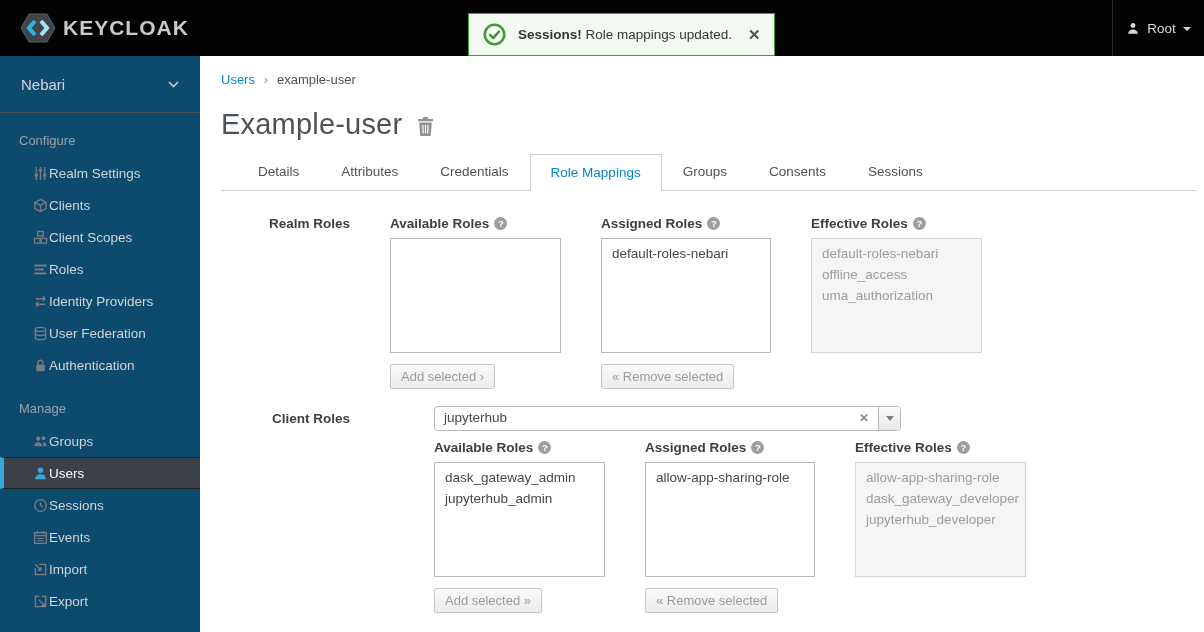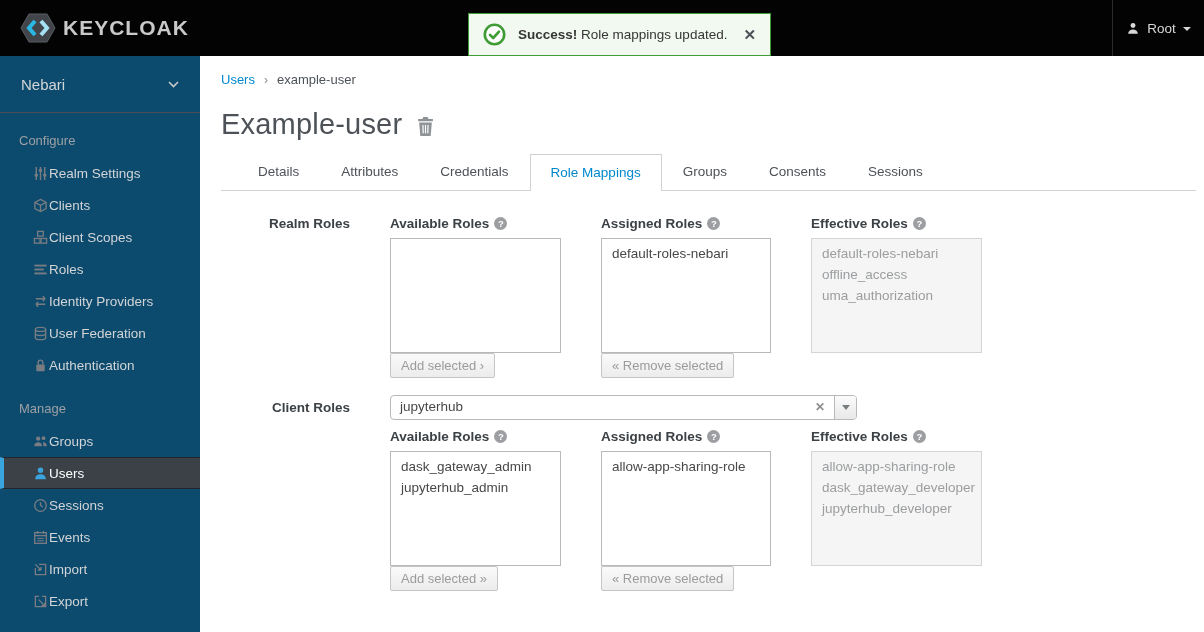--- a/index.html
+++ b/index.html
@@ -106,26 +106,26 @@
     justify-content: center; flex: none; line-height: 1;
   }
   .listbox {
     height: 115px; border: 1px solid #b9b9b9; background: #fff; padding: 4px 0;
     overflow: hidden; cursor: pointer;
   }
   .listbox .opt { font-size: 13.5px; color: #484848; padding: 1px 10px; line-height: 19px; white-space: nowrap; }
   .listbox.disabled { background: #f5f5f5; border-color: #d4d4d4; cursor: default; }
   .listbox.disabled .opt { color: #9b9d9f; }
   .action-btn {
-    margin-top: 0; height: 25px; padding: 0 10px; font-size: 13px; color: #9b9b9b;
+    margin-top: 11px; height: 25px; padding: 0 10px; font-size: 13px; color: #9b9b9b;
     background: linear-gradient(#fafafa, #ececec); border: 1px solid #c5c5c5;
     border-radius: 2px; cursor: pointer; font-family: inherit; display: inline-block; line-height: 23px;
   }
 
-  .client-row { margin-top: 17px; }
+  .client-row { margin-top: 17px; gap: 44px; }
   .client-area { display: flex; flex-direction: column; }
   .client-select {
     width: 467px; height: 25px; border: 1px solid #b9b9b9; border-radius: 4px;
     display: flex; background: #fff; margin-bottom: 8px; overflow: hidden; cursor: pointer;
   }
   .select-value { flex: 1; padding: 3px 9px; font-size: 13.5px; color: #484848; }
   .select-clear {
     width: 28px; color: #8b8d8f; font-size: 12px; font-weight: bold; text-align: center;
     line-height: 23px; cursor: pointer;
   }
@@ -160,21 +160,21 @@
     <span class="caret-down"></span>
   </div>
 </div>
 
 <div class="alert">
   <svg width="23" height="23" viewBox="0 0 23 23">
     <circle cx="11.5" cy="11.5" r="9.7" fill="#ffffff" stroke="#3f9c35" stroke-width="2.6"></circle>
     <path d="M7 11.8 L10.2 15 L16 8.7" fill="none" stroke="#3f9c35" stroke-width="2.6" stroke-linecap="round" stroke-linejoin="round"></path>
   </svg>
   <span class="alert-text">
-    <b>Success!</b>
+    <b>Sessions!</b>
     <span>Role mappings updated.</span>
   </span>
   <span class="alert-close">✕</span>
 </div>
 
 <div class="sidebar">
   <div class="realm-row">
     <span>Nebari</span>
     <svg width="11" height="7" viewBox="0 0 11 7">
       <path d="M1 1 L5.5 5.5 L10 1" fill="none" stroke="#c8cacc" stroke-width="1.6"></path>

